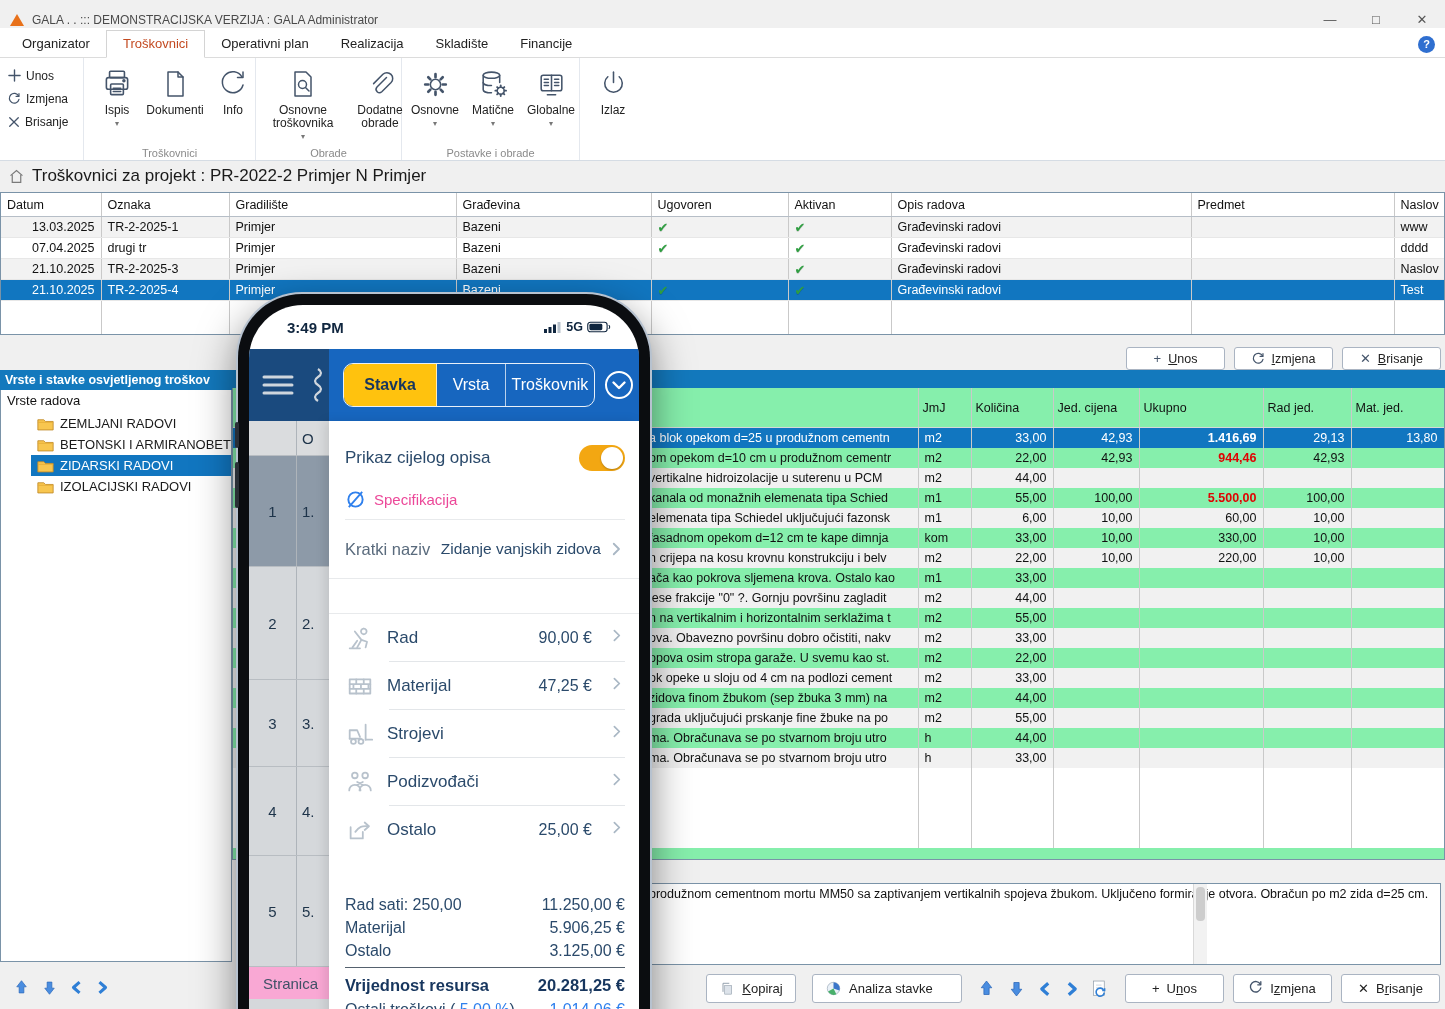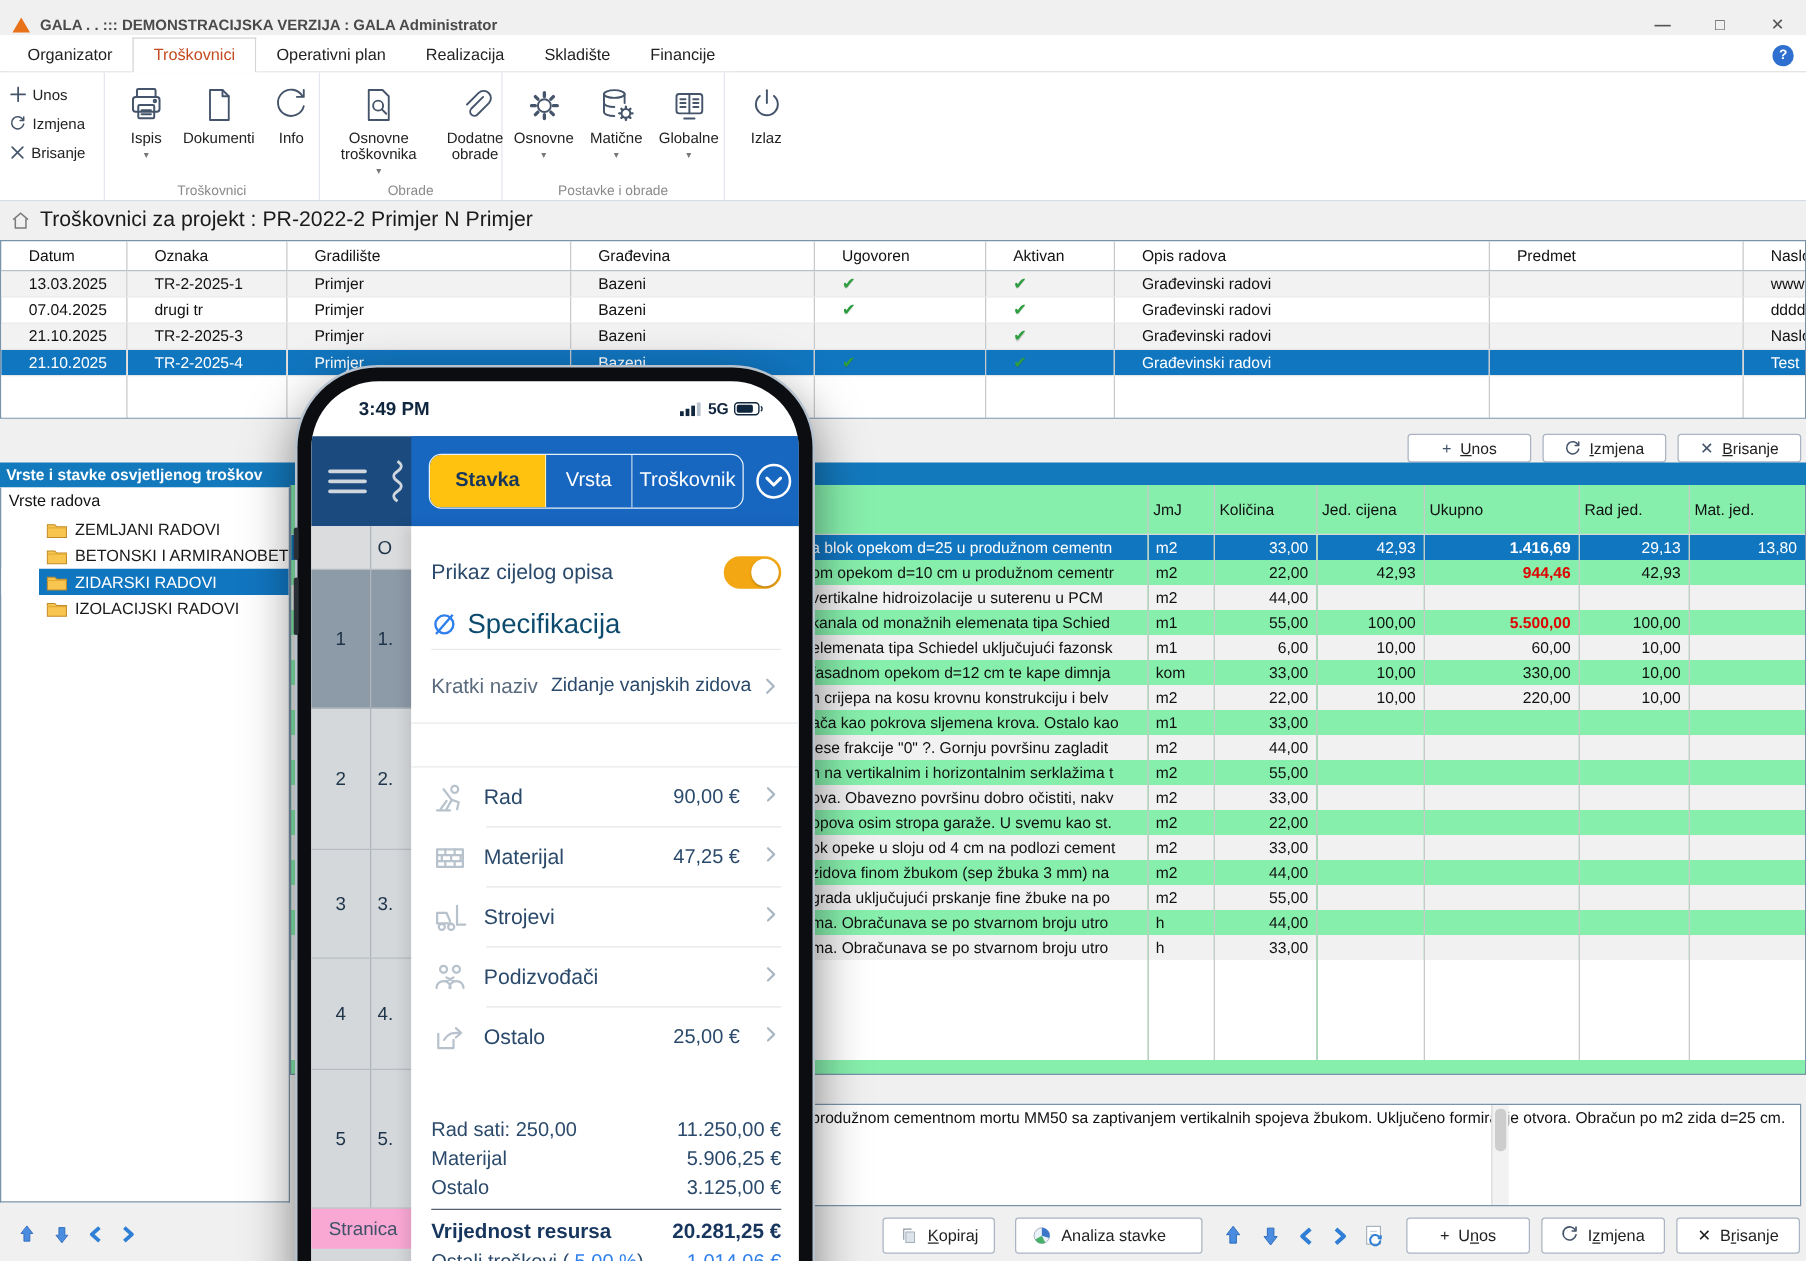--- a/index.html
+++ b/index.html
@@ -1,19 +1,19 @@
 <!DOCTYPE html>
 <html><head>
 <meta charset="utf-8">
 <style>
   html,body{margin:0;padding:0;width:1445px;height:1009px;overflow:hidden;
     font-family:"Liberation Sans","DejaVu Sans",sans-serif;background:#f0f0f0;position:relative;}
   .abs{position:absolute;}
   
-  .titlebar{left:0;top:0;width:1445px;height:40px;background:#f0f0f0;display:flex;align-items:center;font-size:12px;color:#4a4a4a;font-weight:bold;}
+  .titlebar{left:0;top:0;width:1445px;height:40px;background:#f0f0f0;display:flex;align-items:center;font-size:12px;color:#4a4a4a;}
   .logo-tri{width:0;height:0;border-left:7px solid transparent;border-right:7px solid transparent;border-bottom:12px solid #e8711a;margin:0 8px 0 10px;}
   .win-controls{margin-left:auto;display:flex;}
   .win-controls span{width:46px;text-align:center;font-size:13px;color:#555;line-height:28px;}
   
   .tabrow{left:0;top:28px;width:1445px;height:30px;background:#fff;border-bottom:1px solid #dcdcdc;display:flex;align-items:flex-end;padding-left:6px;box-sizing:border-box;}
   .tab{padding:5px 16px 6px;font-size:13px;color:#222;background:#fff;}
   .tab.active{color:#c34a21;border:1px solid #d4d4d4;border-bottom:1px solid #fff;margin-bottom:-1px;}
   .help-circle{position:absolute;right:10px;top:36px;width:17px;height:17px;border-radius:50%;background:#2f6fd0;color:#fff;font-size:11px;font-weight:bold;text-align:center;line-height:17px;}
   
   .ribbon{left:0;top:58px;width:1445px;height:102px;background:#fff;border-bottom:1px solid #d5dce4;display:flex;}
@@ -26,21 +26,21 @@
   .rb-btn{display:flex;flex-direction:column;align-items:center;padding:2px 4px;min-width:50px;}
   .rb-ic{height:40px;display:flex;align-items:center;justify-content:center;}
   .rb-lb{font-size:12px;color:#222;text-align:center;line-height:13px;}
   .caret{display:block;font-size:8px;color:#777;margin-top:2px;}
   .rb-ico{stroke:#44546a;fill:none;stroke-width:1.5;stroke-linecap:round;stroke-linejoin:round;}
   
   .proj{left:0;top:160px;width:1445px;height:32px;display:flex;align-items:center;font-size:17px;color:#1a1a1a;gap:7px;padding-left:8px;box-sizing:border-box;}
   
   .est-wrap{left:0;top:192px;width:1445px;height:143px;background:#fff;border:1px solid #7a93a8;box-sizing:border-box;overflow:hidden;}
   table.grid{border-collapse:collapse;table-layout:fixed;width:1443px;font-size:12.5px;color:#111;}
-  table.grid td,table.grid th{border-right:1px solid #c9c9c9;overflow:hidden;white-space:nowrap;padding:0 22px;height:20px;text-align:left;font-weight:normal;}
+  table.grid td,table.grid th{border-right:1px solid #c9c9c9;overflow:hidden;white-space:nowrap;padding:0 6px;height:20px;text-align:left;font-weight:normal;}
   table.grid th{border-bottom:1px solid #b6bec7;height:23px;}
   .est-row:nth-child(odd) td{background:#f2f2f2;}
   .est-row td{border-bottom:1px solid #e7e7e7;}
   .est-row.sel td{background:#1176c0;color:#fff;}
   .est-row.filler td{background:#fff;height:34px;}
   .c-datum{text-align:right !important;}
   .check{font-family:"DejaVu Sans",sans-serif;color:#2f9e41;font-weight:bold;font-size:13px;text-shadow:0 1px 0 rgba(0,0,0,.15);}
   
   .top-actions{right:4px;top:347px;display:flex;gap:9px;}
   .btn{display:inline-flex;align-items:center;justify-content:center;gap:7px;background:#fff;border:1px solid #aab4c2;border-radius:3px;font-size:12.5px;color:#222;height:23px;width:99px;box-sizing:border-box;}
@@ -91,21 +91,21 @@
   .strip-row{display:flex;border-bottom:1px solid #b8bdc2;color:#1d3349;font-size:15px;}
   .strip-row .c1{width:47px;border-right:1px solid #aeb4ba;display:flex;align-items:center;justify-content:center;}
   .strip-row .c2{flex:1;display:flex;align-items:center;padding-left:5px;}
   .strip-row.sel{background:#8d9aa8;}
   .strip-f{height:32px;background:#f9a8d4;display:flex;align-items:center;padding-left:14px;font-size:15px;color:#3f5166;}
   .p-panel{position:absolute;top:116px;left:80px;right:0;bottom:0;background:#fff;box-shadow:-4px 0 10px rgba(0,0,0,.10);padding:16px 14px 0 16px;box-sizing:border-box;}
   .tg-row{height:42px;display:flex;align-items:center;}
   .tg-label{font-size:17px;color:#2b4a6b;}
   .toggle{margin-left:auto;width:46px;height:26px;border-radius:13px;background:#f3a712;position:relative;}
   .toggle .knob{position:absolute;right:2px;top:2px;width:22px;height:22px;border-radius:50%;background:#fff;box-shadow:0 1px 2px rgba(0,0,0,.25);}
-  .spec-row{height:40px;display:flex;align-items:center;gap:8px;color:#0c4a6e;font-size:22px;}
+  .spec-row{height:40px;display:flex;align-items:center;gap:8px;color:#ec4899;font-size:15px;}
   .hline{border-top:1px solid #e8eaec;}
   .kn-row{height:58px;display:flex;align-items:center;}
   .kn-label{font-size:16.5px;color:#5a6b7d;}
   .kn-value{margin-left:auto;font-size:15.5px;color:#2b4a6b;padding-right:6px;}
   .gapband{height:34px;border-top:1px solid #e8eaec;border-bottom:1px solid #e8eaec;margin:0 -14px 0 -16px;}
   .res-row{height:47px;display:flex;align-items:center;gap:12px;}
   .res-label{font-size:17px;color:#2b4a6b;}
   .res-val{margin-left:auto;font-size:16px;color:#2b4a6b;padding-right:4px;}
   .res-sep{border-top:1px solid #e3e6e9;margin-left:44px;}
   .sum-block{margin-top:40px;}

